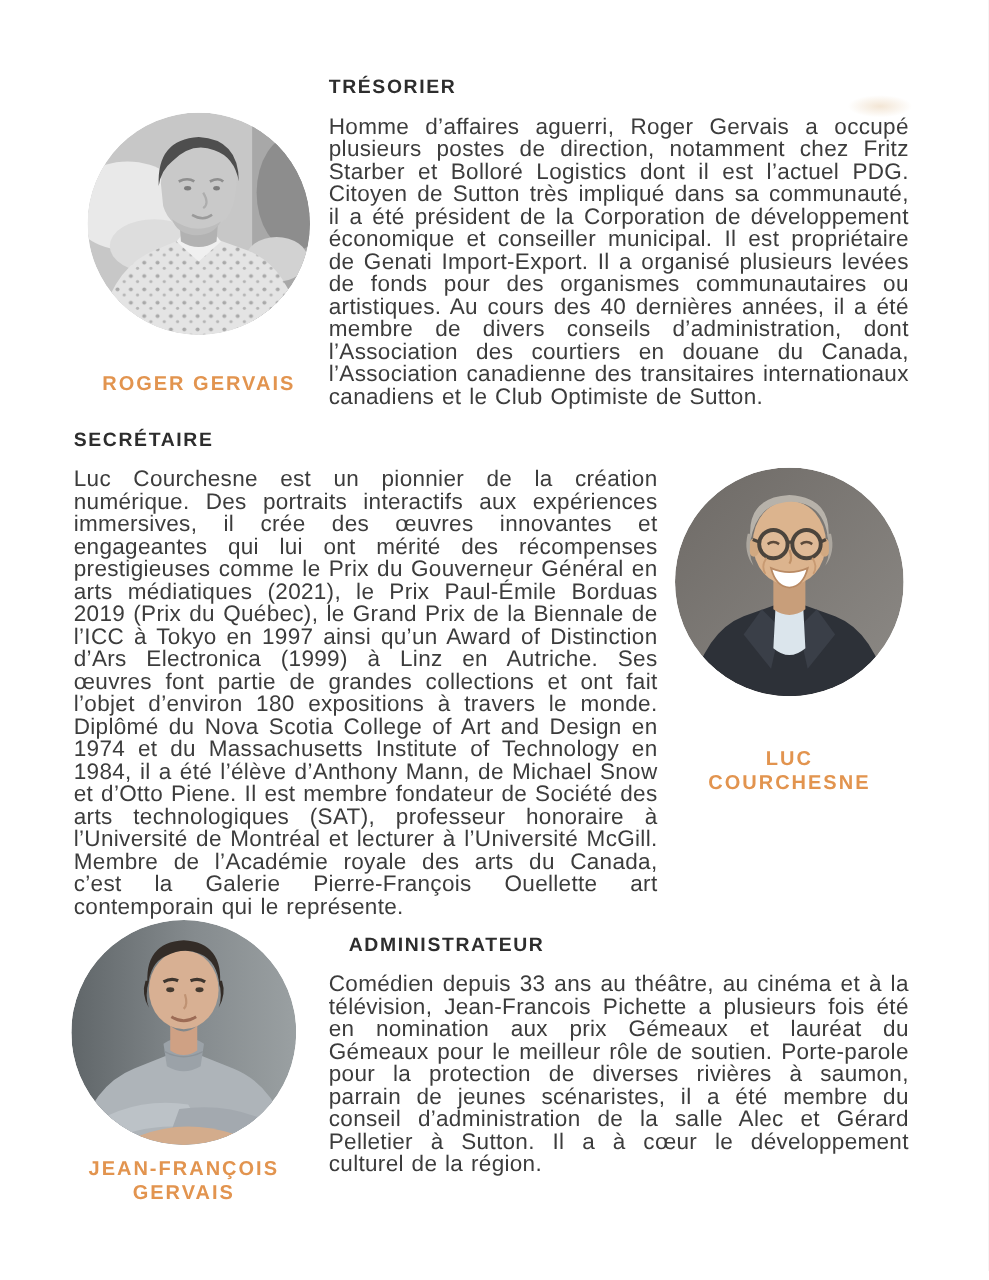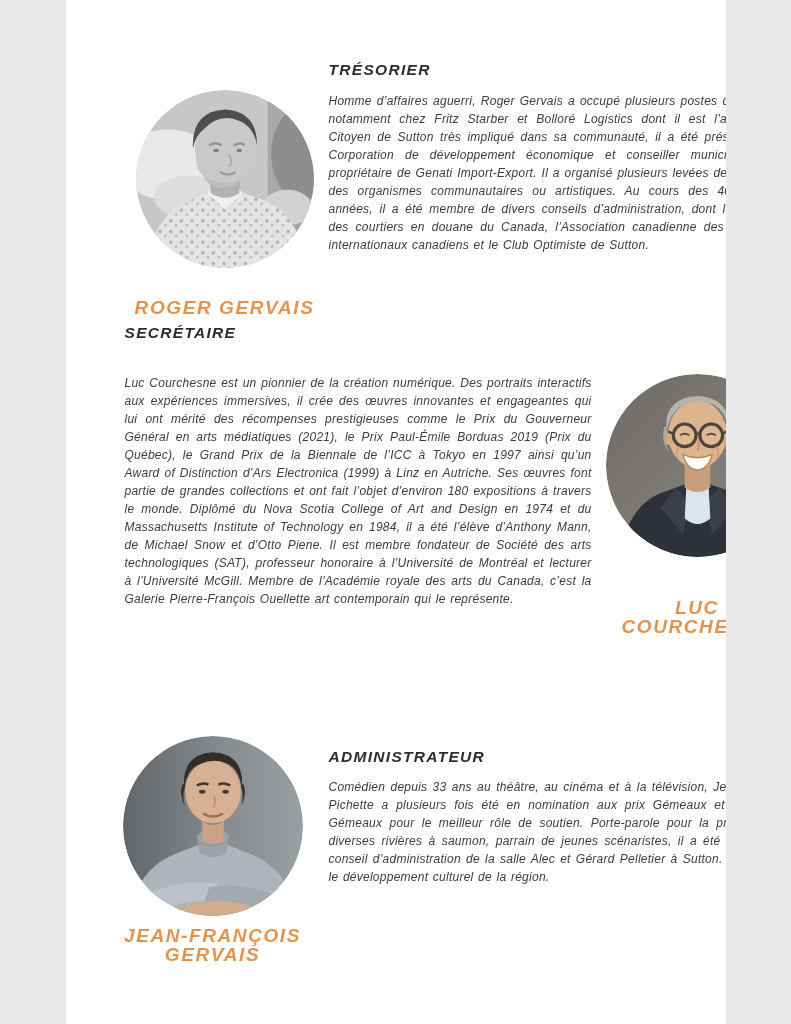--- a/index.html
+++ b/index.html
@@ -1,46 +1,45 @@
 <!DOCTYPE html>
 <html><head>
 <meta charset="utf-8">
 <style>
   html, body { margin: 0; padding: 0; background: #e9e9e9; }
   .page {
     position: relative;
-    width: 660px;
+    width: 791px;
     height: 1024px;
     margin: 0 auto;
     background: #ffffff;
     font-family: "Liberation Sans", sans-serif;
     overflow: hidden;
-    font-style: italic;
   }
   .role-heading {
     position: absolute;
     margin: 0;
     font-size: 15.5px;
     font-weight: 700;
     letter-spacing: 1.3px;
     color: #2d2d2d;
   }
   .bio {
     position: absolute;
     margin: 0;
-    font-size: 12px;
+    font-size: 18px;
     line-height: 18px;
     letter-spacing: 0.25px;
     word-spacing: 1px;
     text-align: justify;
     color: #3c3c3c;
   }
   .member-name {
     position: absolute;
-    font-size: 19px;
+    font-size: 16px;
     font-weight: 700;
     letter-spacing: 1.6px;
     line-height: 19px;
     text-align: center;
     color: #e2944f;
     white-space: pre-line;
   }
   .photo {
     position: absolute;
     border-radius: 50%;
@@ -99,21 +98,21 @@
           <path d="M52 36 q3 5 0 7" stroke="#adadad" fill="none"></path>
           <path d="M47 46 q5 3 9 0" stroke="#9a9a9a" fill="none" stroke-width="1.1"></path>
         </g>
       </svg>
     </div>
 
     <div class="member-name" style="left:55px; top:298px; width:208px;">ROGER GERVAIS</div>
   </section>
 
   <section>
-    <h2 class="role-heading" style="left:59px; top:324px;">SECRÉTAIRE</h2>
+    <h2 class="role-heading" style="left:59px; top:344px;">SECRÉTAIRE</h2>
 
     <p class="bio" style="left:59px; top:374px; width:467px;">Luc Courchesne est un pionnier de la création numérique. Des portraits interactifs aux expériences immersives, il crée des œuvres innovantes et engageantes qui lui ont mérité des récompenses prestigieuses comme le Prix du Gouverneur Général en arts médiatiques (2021), le Prix Paul-Émile Borduas 2019 (Prix du Québec), le Grand Prix de la Biennale de l’ICC à Tokyo en 1997 ainsi qu’un Award of Distinction d’Ars Electronica (1999) à Linz en Autriche. Ses œuvres font partie de grandes collections et ont fait l’objet d’environ 180 expositions à travers le monde. Diplômé du Nova Scotia College of Art and Design en 1974 et du Massachusetts Institute of Technology en 1984, il a été l’élève d’Anthony Mann, de Michael Snow et d’Otto Piene. Il est membre fondateur de Société des arts technologiques (SAT), professeur honoraire à l’Université de Montréal et lecturer à l’Université McGill. Membre de l’Académie royale des arts du Canada, c’est la Galerie Pierre-François Ouellette art contemporain qui le représente.</p>
 
     <div class="photo" style="left:540px; top:374px; width:183px; height:183px;">
       <svg viewBox="0 0 100 100" aria-hidden="true">
         <defs>
           <clipPath id="clip2">
               <circle cx="50" cy="50" r="50"></circle>
             </clipPath>
           <linearGradient id="bg2" x1="0" y1="0" x2="1" y2="1">
@@ -147,21 +146,21 @@
           <path d="M60 39.5 q2.5 3.5 0.5 7" stroke="#c89a72" fill="none" stroke-width="0.8"></path>
         </g>
       </svg>
     </div>
 
     <div class="member-name" style="left:540px; top:598px; width:183px;">LUC
 COURCHESNE</div>
   </section>
 
   <section>
-    <h2 class="role-heading" style="left:263px; top:748px;text-align:center;">ADMINISTRATEUR</h2>
+    <h2 class="role-heading" style="left:279px; top:748px;text-align:center;">ADMINISTRATEUR</h2>
 
     <p class="bio" style="left:263px; top:778px; width:464px;">Comédien depuis 33 ans au théâtre, au cinéma et à la télévision, Jean-Francois Pichette a plusieurs fois été en nomination aux prix Gémeaux et lauréat du Gémeaux pour le meilleur rôle de soutien. Porte-parole pour la protection de diverses rivières à saumon, parrain de jeunes scénaristes, il a été membre du conseil d’administration de la salle Alec et Gérard Pelletier à Sutton. Il a à cœur le développement culturel de la région.</p>
 
     <div class="photo" style="left:57px; top:736px; width:180px; height:180px;">
       <svg viewBox="0 0 100 100" aria-hidden="true">
         <defs>
           <clipPath id="clip3">
               <circle cx="50" cy="50" r="50"></circle>
             </clipPath>
           <linearGradient id="bg3" x1="0" y1="0" x2="1" y2="0">

